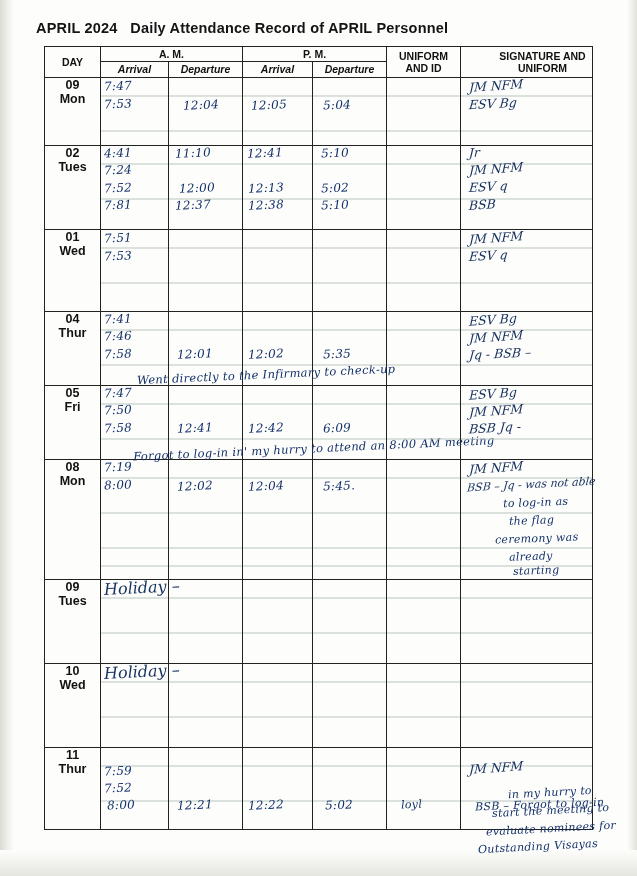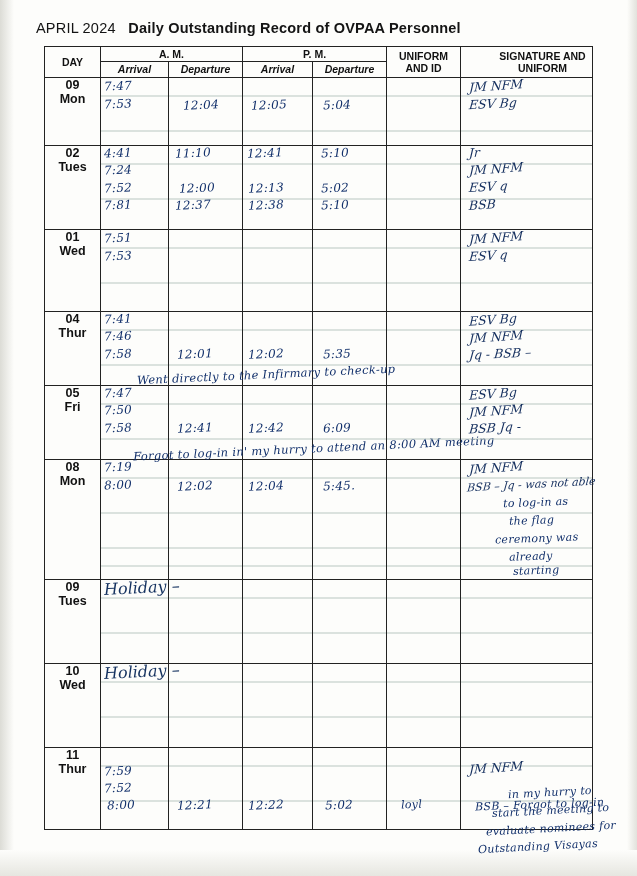--- a/index.html
+++ b/index.html
@@ -41,21 +41,21 @@
   .title {
     position: absolute;
     left: 36px;
     top: 20px;
     font-size: 14.5px;
     font-weight: bold;
     color: #141414;
     letter-spacing: 0.2px;
     white-space: nowrap;
   }
-  .title .month { font-weight: normal; }
+  .title .month { font-weight: bold; }
 
   table.att {
     position: absolute;
     left: 44px;
     top: 46px;
     width: 548px;
     border-collapse: collapse;
     table-layout: fixed;
   }
   table.att td, table.att th {
@@ -145,21 +145,21 @@
 </head>
 <body>
 
 <div class="page">
   <div class="paper-edge-left"></div>
   <div class="paper-edge-right"></div>
   <div class="paper-edge-bottom"></div>
 
   <div class="title">
     <span class="month">APRIL 2024</span>
-    &nbsp;&nbsp;<span>Daily Outstanding Record of OVPAA Personnel</span>
+    &nbsp;&nbsp;<span>Daily Attendance Record of APRIL Personnel</span>
   </div>
 
   <table class="att">
     <colgroup>
       <col style="width:56px">
       <col style="width:68px">
       <col style="width:74px">
       <col style="width:70px">
       <col style="width:74px">
       <col style="width:74px">

